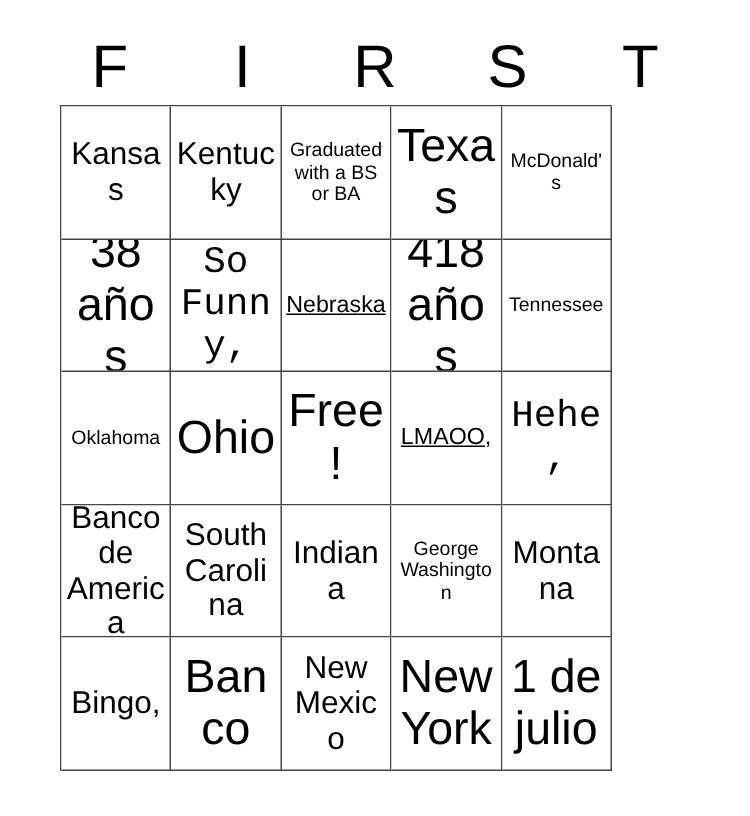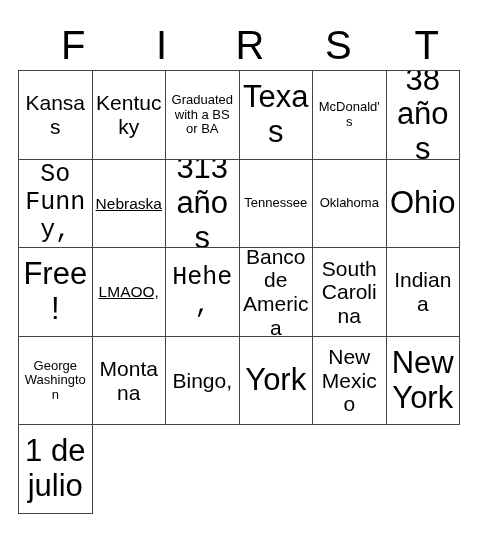--- a/index.html
+++ b/index.html
@@ -36,29 +36,29 @@
     justify-content: center;
     font-size: 40px;
     line-height: 1;
     font-weight: 400;
     letter-spacing: 0px;
     color: #000000;
   }
   
   #bingo-grid {
     position: absolute;
-    left: 18px;
+    left: 40px;
     top: 70px;
-    width: 442px;
+    width: 368px;
     height: 444px;
     box-sizing: border-box;
     border-top: 1.4px solid #444;
     border-left: 1.4px solid #444;
     display: grid;
-    grid-template-columns: repeat(6, 1fr);
+    grid-template-columns: repeat(5, 1fr);
     grid-template-rows: repeat(5, 1fr);
   }
   .cell {
     box-sizing: border-box;
     border-right: 1.4px solid #444;
     border-bottom: 1.4px solid #444;
     display: flex;
     align-items: center;
     justify-content: center;
     text-align: center;
@@ -112,21 +112,21 @@
       <div class="cell fs-xxl">
         <span class="cell-text">38 años</span>
       </div>
       <div class="cell fs-xl">
         <span class="cell-text">So Funny,</span>
       </div>
       <div class="cell fs-s">
         <span class="cell-text">Nebraska</span>
       </div>
       <div class="cell fs-xxl">
-        <span class="cell-text">313 años</span>
+        <span class="cell-text">418 años</span>
       </div>
       <div class="cell fs-xs">
         <span class="cell-text">Tennessee</span>
       </div>
       <div class="cell fs-xs">
         <span class="cell-text">Oklahoma</span>
       </div>
       <div class="cell fs-xxl">
         <span class="cell-text">Ohio</span>
       </div>
@@ -151,21 +151,21 @@
       <div class="cell fs-xs">
         <span class="cell-text">George Washington</span>
       </div>
       <div class="cell fs-m">
         <span class="cell-text">Montana</span>
       </div>
       <div class="cell fs-l">
         <span class="cell-text">Bingo,</span>
       </div>
       <div class="cell fs-xxl">
-        <span class="cell-text">York</span>
+        <span class="cell-text">Banco</span>
       </div>
       <div class="cell fs-l">
         <span class="cell-text">New Mexico</span>
       </div>
       <div class="cell fs-xxl">
         <span class="cell-text">New York</span>
       </div>
       <div class="cell fs-xxl">
         <span class="cell-text">1 de julio</span>
       </div>

